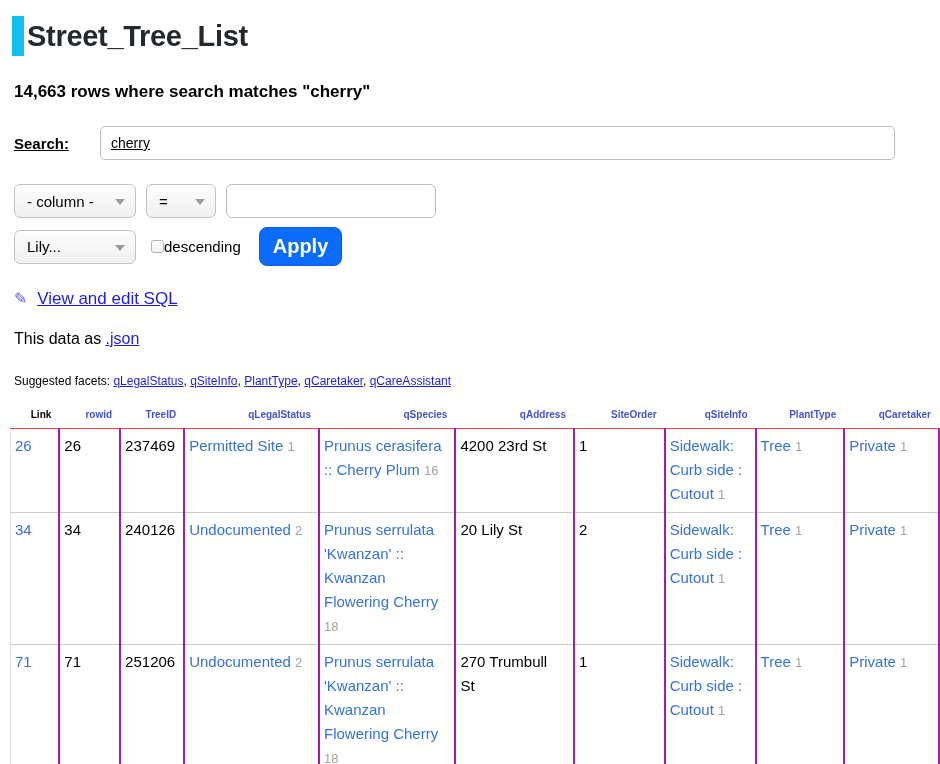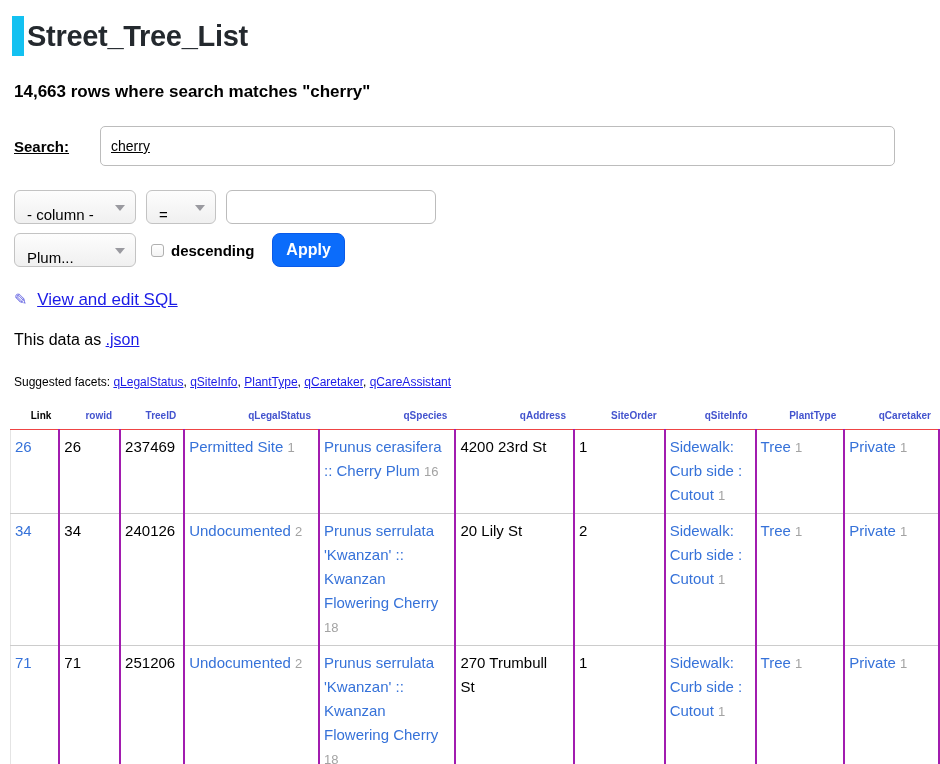--- a/index.html
+++ b/index.html
@@ -31,35 +31,35 @@
     align-items: center;
     text-decoration: underline;
   }
   .search-row label {
     font-size: 15px;
     font-weight: bold;
     width: 86px;
   }
   .search-input {
     width: 795px;
-    height: 40px;
+    height: 34px;
     border: 1px solid #bcbcbc;
     border-radius: 5px;
     font-size: 14px;
     padding: 0 10px;
     font-family: inherit;
     color: #000;
     outline: none;
   }
   .filter-row { margin: 24px 0 0 14px; display: flex; align-items: center; }
   .sort-row   { margin: 9px 0 0 14px;  display: flex; align-items: center; }
   .fakeselect {
     position: relative;
     display: inline-flex;
-    align-items: flex-end;
+    align-items: center;
     height: 34px;
     border: 1px solid #c3c3c3;
     border-radius: 6px;
     background: linear-gradient(#fdfdfd, #f0f0f0);
     padding: 0 26px 0 12px;
     font-size: 15px;
     color: #000;
     cursor: default;
   }
   .fakeselect .arrow {
@@ -86,28 +86,28 @@
   .sel-sort { width: 122px; }
   .checkbox {
     width: 13px; height: 13px;
     margin-left: 15px;
     border: 1px solid #b0b0b0;
     border-radius: 3px;
     background: linear-gradient(#ffffff, #f3f3f3);
     display: inline-block;
     cursor: pointer;
   }
-  .desc-label { font-size: 15px; font-weight: bold; margin-left: 7px; }
+  .desc-label { font-size: 15px; font-weight: normal; margin-left: 0; }
   .apply-btn {
     margin-left: 18px;
     background: #0b6cfb;
     border: 1px solid #0a5ae8;
     border-radius: 8px;
     color: #fff;
-    font-size: 16px;
+    font-size: 20px;
     font-weight: bold;
     font-family: inherit;
     padding: 7px 13px;
     cursor: pointer;
   }
   .sql-row { margin: 23px 0 16px 14px; font-size: 17px; }
   .pencil-icon { color: #5b5be0; font-size: 16px; margin-right: 5px; }
   a.page-link { color: #1b1be6; text-decoration: underline; cursor: pointer; }
   .data-as { margin: 21px 4px 0 14px; font-size: 16px; }
   .facets-row { margin: 26px 0 0 14px; font-size: 12px; }
@@ -181,21 +181,21 @@
   </span>
   <span class="fakeselect sel-op">
     <span>=</span>
     <span class="arrow"></span>
   </span>
   <input type="text" class="filter-value" value="" style="">
 </div>
 
 <div class="sort-row">
   <span class="fakeselect sel-sort">
-    <span>Plum...</span>
+    <span>Lily...</span>
     <span class="arrow"></span>
   </span>
   <span class="checkbox"></span>
   <span class="desc-label">descending</span>
   <button class="apply-btn">Apply</button>
 </div>
 
 <div class="sql-row">
   <span class="pencil-icon">✎</span>
   <a class="page-link">View and edit SQL</a>

